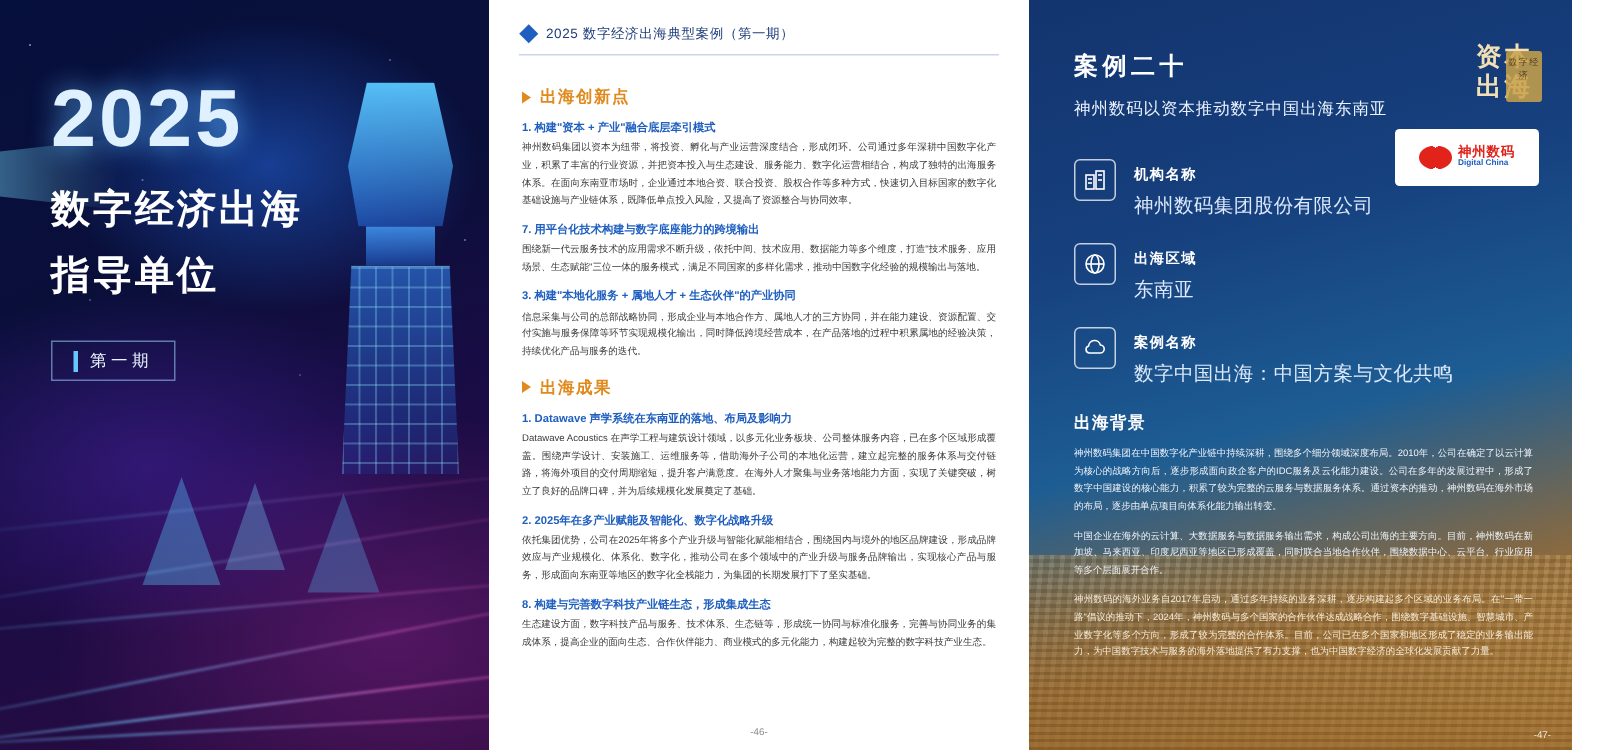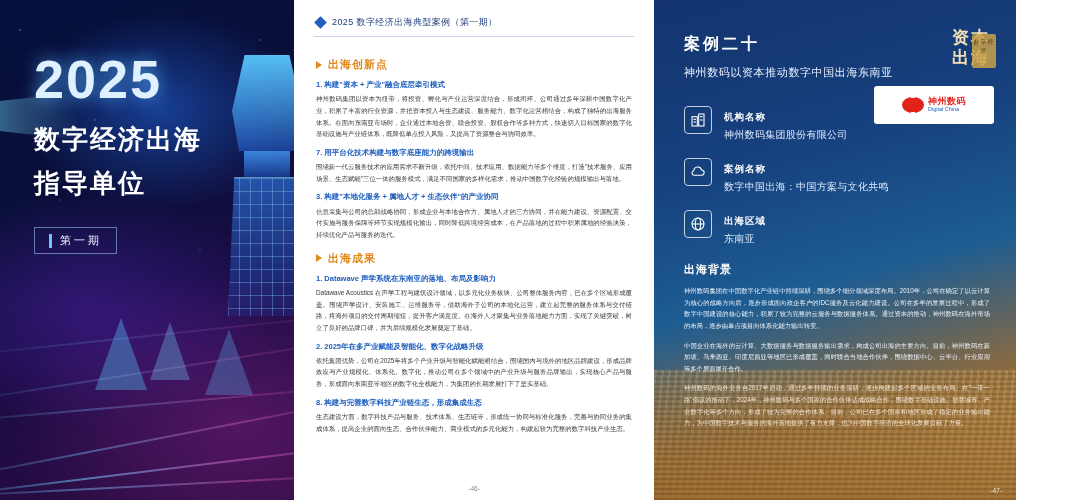--- a/index.html
+++ b/index.html
@@ -1,21 +1,21 @@
 <!DOCTYPE html>
 <html><head>
 <meta charset="utf-8">
 <style>
   html,body{margin:0;padding:0;background:#ffffff;}
   body{width:1080px;height:500px;overflow:hidden;font-family:"Liberation Sans","DejaVu Sans",sans-serif;}
   .page{position:relative;width:1080px;height:500px;display:flex;}
 
   
   .cover{
-    position:relative;width:294px;height:500px;overflow:hidden;
+    position:relative;width:326px;height:500px;overflow:hidden;
     background:#040b2e;
     background-image:
       radial-gradient(ellipse 200px 140px at 55% 22%, rgba(40,120,255,.45), rgba(4,11,46,0) 70%),
       radial-gradient(ellipse 260px 160px at 30% 62%, rgba(90,40,190,.40), rgba(4,11,46,0) 72%),
       radial-gradient(ellipse 300px 200px at 80% 85%, rgba(160,40,150,.38), rgba(4,11,46,0) 75%),
       linear-gradient(160deg,#06103c 0%,#0a0f3a 35%,#1b0c46 62%,#2a0b3f 100%);
   }
   .cover-stars{position:absolute;inset:0;
     background-image:
       radial-gradient(1px 1px at 20px 30px,rgba(255,255,255,.8),transparent),
@@ -100,37 +100,37 @@
     background:repeating-linear-gradient(0deg,rgba(0,0,0,.10) 0 2px,rgba(255,255,255,.04) 2px 5px);}
   .r-inner{position:relative;padding:34px 26px 0 30px;color:#fff;}
   .case-no{font-size:16px;font-weight:bold;letter-spacing:3px;}
   .case-title{margin-top:10px;font-size:11px;letter-spacing:.6px;color:#eaf2ff;}
   .stamp{position:absolute;right:26px;top:28px;text-align:left;}
   .stamp .l1,.stamp .l2{font-size:17px;font-weight:bold;color:#f3e0b4;letter-spacing:2px;line-height:1.15;}
   .stamp .seal{position:absolute;right:-6px;top:6px;width:24px;height:34px;background:#c9a24a;opacity:.85;
     border-radius:2px;}
   .stamp .seal span{display:block;font-size:6px;color:#5b3c12;text-align:center;line-height:1.5;padding-top:4px;letter-spacing:1px;}
 
-  .logo-box{position:absolute;right:22px;top:86px;width:120px;height:38px;background:#fff;border-radius:3px;
-    display:flex;align-items:center;gap:4px;justify-content:center;}
+  .logo-box{position:absolute;right:22px;top:86px;width:96px;height:38px;background:#fff;border-radius:3px;
+    display:flex;align-items:center;gap:4px;justify-content:center;font-weight:bold;}
   .logo-mark{width:22px;height:16px;background:
      radial-gradient(circle at 30% 50%,#e2231a 0 45%,transparent 46%),
      radial-gradient(circle at 70% 50%,#e2231a 0 45%,transparent 46%);
      border-radius:50%;}
   .logo-txt{display:flex;flex-direction:column;line-height:1.05;}
   .logo-txt b{font-size:9px;color:#e2231a;letter-spacing:.5px;}
   .logo-txt i{font-size:5.5px;color:#1f5fbf;font-style:normal;}
 
   .facts{margin-top:26px;}
   .fact{display:flex;align-items:flex-start;gap:12px;margin-bottom:16px;}
   .fact .ic{width:26px;height:26px;flex:0 0 26px;border:1px solid rgba(255,255,255,.75);border-radius:4px;
     display:flex;align-items:center;justify-content:center;}
   .fact .ic svg{width:16px;height:16px;}
   .fact .ft{font-size:9.5px;font-weight:bold;color:#fff;letter-spacing:1px;}
-  .fact .fv{margin-top:4px;font-size:10px;color:#dce8fb;letter-spacing:.3px;}
+  .fact .fv{margin-top:4px;font-size:13px;color:#dce8fb;letter-spacing:.3px;}
 
   .bg-h{margin-top:6px;font-size:11px;font-weight:bold;color:#fff;letter-spacing:1px;}
   .bg-p{margin-top:8px;font-size:6.3px;line-height:1.85;color:#eef3fb;text-align:justify;}
   .bg-p.dim{color:#f6ead6;}
   .r-pg{position:absolute;bottom:6px;right:14px;font-size:6.5px;color:#f1e6d2;}
 </style>
 </head>
 <body>
 
 <div class="page">
@@ -238,41 +238,41 @@
             </svg>
           </span>
           <span>
             <span class="ft">机构名称</span>
             <span class="fv" style="display:block">神州数码集团股份有限公司</span>
           </span>
         </div>
         <div class="fact">
           <span class="ic">
             <svg viewBox="0 0 24 24" fill="none" stroke="#ffffff" stroke-width="1.6">
-              <path d="M6 17h11a4 4 0 0 0 .4-8A6 6 0 0 0 5.6 10 3.6 3.6 0 0 0 6 17z"></path>
-            </svg>
-          </span>
-          <span>
-            <span class="ft">案例名称</span>
-            <span class="fv" style="display:block">数字中国出海：中国方案与文化共鸣</span>
-          </span>
-        </div>
-        <div class="fact">
-          <span class="ic">
-            <svg viewBox="0 0 24 24" fill="none" stroke="#ffffff" stroke-width="1.6">
               <circle cx="12" cy="12" r="9"></circle>
                 <ellipse cx="12" cy="12" rx="4" ry="9"></ellipse>
               <line x1="3" y1="12" x2="21" y2="12"></line>
             </svg>
           </span>
           <span>
             <span class="ft">出海区域</span>
             <span class="fv" style="display:block">东南亚</span>
           </span>
         </div>
+        <div class="fact">
+          <span class="ic">
+            <svg viewBox="0 0 24 24" fill="none" stroke="#ffffff" stroke-width="1.6">
+              <path d="M6 17h11a4 4 0 0 0 .4-8A6 6 0 0 0 5.6 10 3.6 3.6 0 0 0 6 17z"></path>
+            </svg>
+          </span>
+          <span>
+            <span class="ft">案例名称</span>
+            <span class="fv" style="display:block">数字中国出海：中国方案与文化共鸣</span>
+          </span>
+        </div>
       </div>
 
       <div class="bg-h">出海背景</div>
       <p class="bg-p">神州数码集团在中国数字化产业链中持续深耕，围绕多个细分领域深度布局。2010年，公司在确定了以云计算为核心的战略方向后，逐步形成面向政企客户的IDC服务及云化能力建设。公司在多年的发展过程中，形成了数字中国建设的核心能力，积累了较为完整的云服务与数据服务体系。通过资本的推动，神州数码在海外市场的布局，逐步由单点项目向体系化能力输出转变。</p>
       <p class="bg-p">中国企业在海外的云计算、大数据服务与数据服务输出需求，构成公司出海的主要方向。目前，神州数码在新加坡、马来西亚、印度尼西亚等地区已形成覆盖，同时联合当地合作伙伴，围绕数据中心、云平台、行业应用等多个层面展开合作。</p>
       <p class="bg-p dim">神州数码的海外业务自2017年启动，通过多年持续的业务深耕，逐步构建起多个区域的业务布局。在"一带一路"倡议的推动下，2024年，神州数码与多个国家的合作伙伴达成战略合作，围绕数字基础设施、智慧城市、产业数字化等多个方向，形成了较为完整的合作体系。目前，公司已在多个国家和地区形成了稳定的业务输出能力，为中国数字技术与服务的海外落地提供了有力支撑，也为中国数字经济的全球化发展贡献了力量。</p>
     </div>
     <div class="r-pg">-47-</div>
   </section>
 

